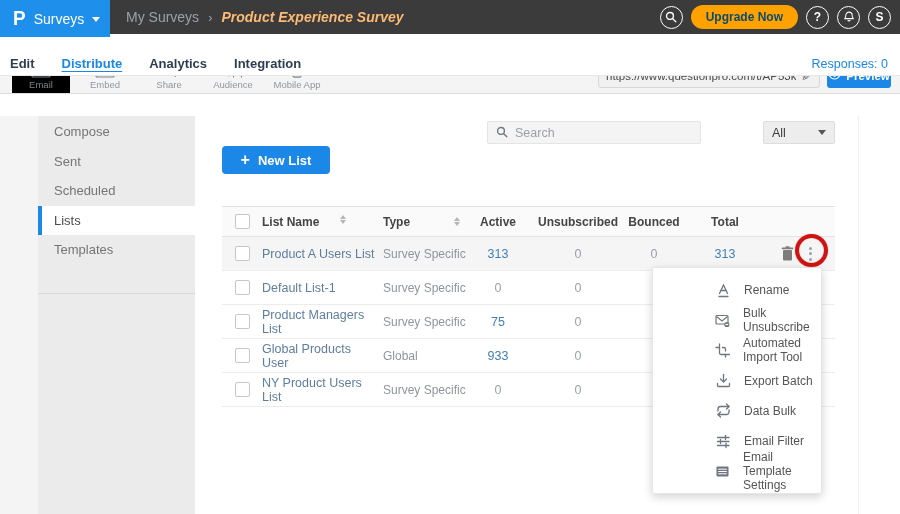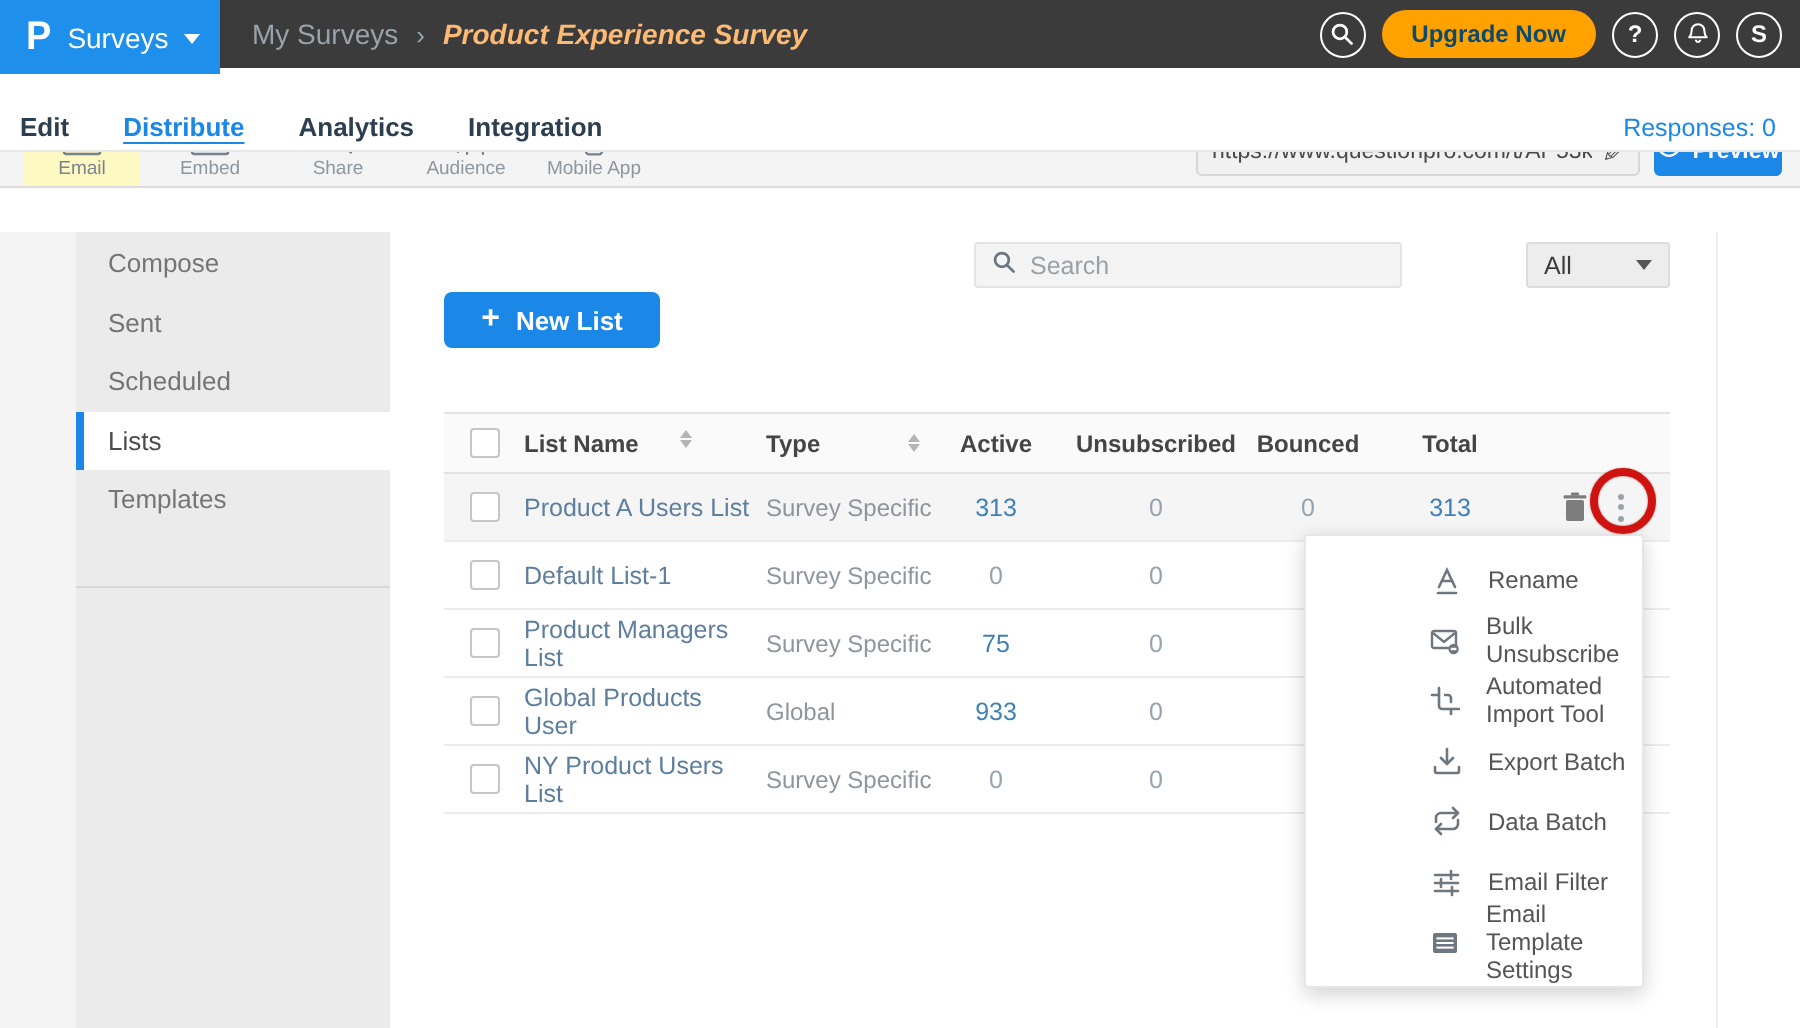--- a/index.html
+++ b/index.html
@@ -28,21 +28,21 @@
     display:flex; align-items:center; z-index:9; }
   .tab { font-size:13px; font-weight:bold; color:#2d3e50; margin-left:27px; cursor:pointer; }
   .tab:first-child { margin-left:10px; }
   .tab.active { color:#1b87e6; text-decoration:underline; text-underline-offset:3px; }
   .responses { margin-left:auto; margin-right:12px; color:#1b87e6; font-size:12.5px; }
 
   
   .toolbar { position:absolute; top:59px; left:0; width:900px; height:35px; background:#f4f4f4; border-bottom:1px solid #dcdcdc; z-index:8; }
   .tool-items { position:absolute; left:12px; top:0; height:34px; display:flex; gap:6px; }
   .tool-item { width:58px; height:34px; display:flex; flex-direction:column; align-items:center; justify-content:center; gap:1px; cursor:pointer; }
-  .tool-item.active { background:#fef9c3; }
+  .tool-item.active { background:#000000; }
   .tool-item svg { display:block; }
   .tool-label { font-size:9.5px; color:#8d979f; }
   .tool-item.active .tool-label { color:#7a848c; }
   .url-box { position:absolute; right:80px; top:5px; width:222px; height:24px; background:#f1f1f1; border:1px solid #d7d7d7;
     border-radius:3px; display:flex; align-items:center; padding:0 7px; font-size:11.5px; color:#4a4a4a; }
   .url-text { white-space:nowrap; overflow:hidden; flex:1; }
   .pencil { color:#555; font-size:13px; margin-left:5px; cursor:pointer; transform:scaleX(-1); }
   .preview-btn { position:absolute; right:9px; top:5px; width:64px; height:24px; background:#1b87e6; color:#fff; border-radius:3px;
     display:flex; align-items:center; justify-content:center; gap:5px; font-size:11.5px; font-weight:bold; cursor:pointer; }
 
@@ -429,21 +429,21 @@
   </div>
   <div class="menu-item">
     <span class="mi">
       <svg width="15" height="15" viewBox="0 0 15 15" fill="none" stroke="#6e7780" stroke-width="1.3" stroke-linecap="round" stroke-linejoin="round">
         <path d="M10.5 1L13 3.5 10.5 6"></path>
           <path d="M2 8V6A2.5 2.5 0 0 1 4.5 3.5H13"></path>
         <path d="M4.5 14L2 11.5 4.5 9"></path>
           <path d="M13 7v2a2.5 2.5 0 0 1-2.5 2.5H2"></path>
       </svg>
     </span>
-    <span class="menu-label">Data Batch</span>
+    <span class="menu-label">Data Bulk</span>
   </div>
   <div class="menu-item">
     <span class="mi">
       <svg width="15" height="15" viewBox="0 0 15 15" fill="none" stroke="#6e7780" stroke-width="1.3" stroke-linecap="round">
         <path d="M1.5 3.5h11.5"></path>
           <path d="M9.5 1.5v4"></path>
         <path d="M1.5 7.5h11.5"></path>
           <path d="M4.5 5.5v4"></path>
         <path d="M1.5 11.5h11.5"></path>
           <path d="M10 9.5v4"></path>

